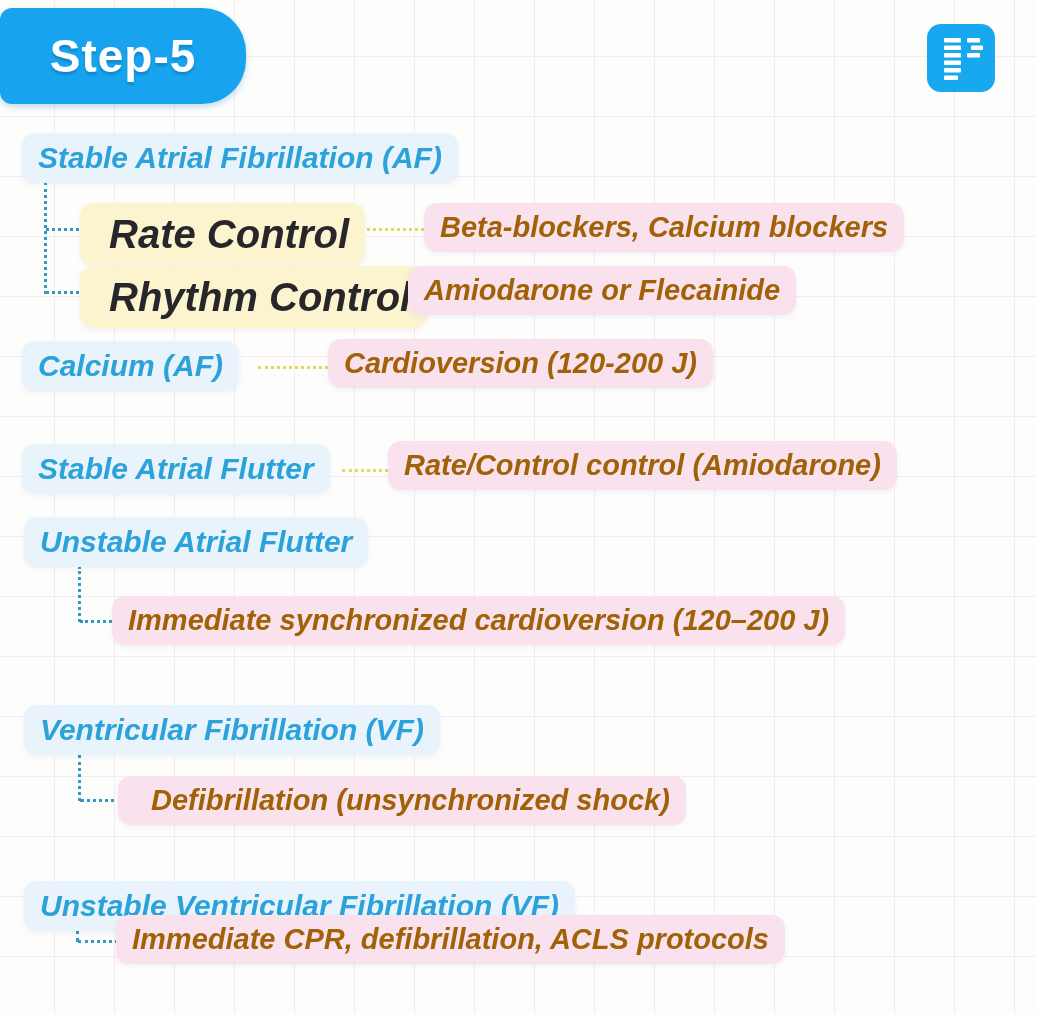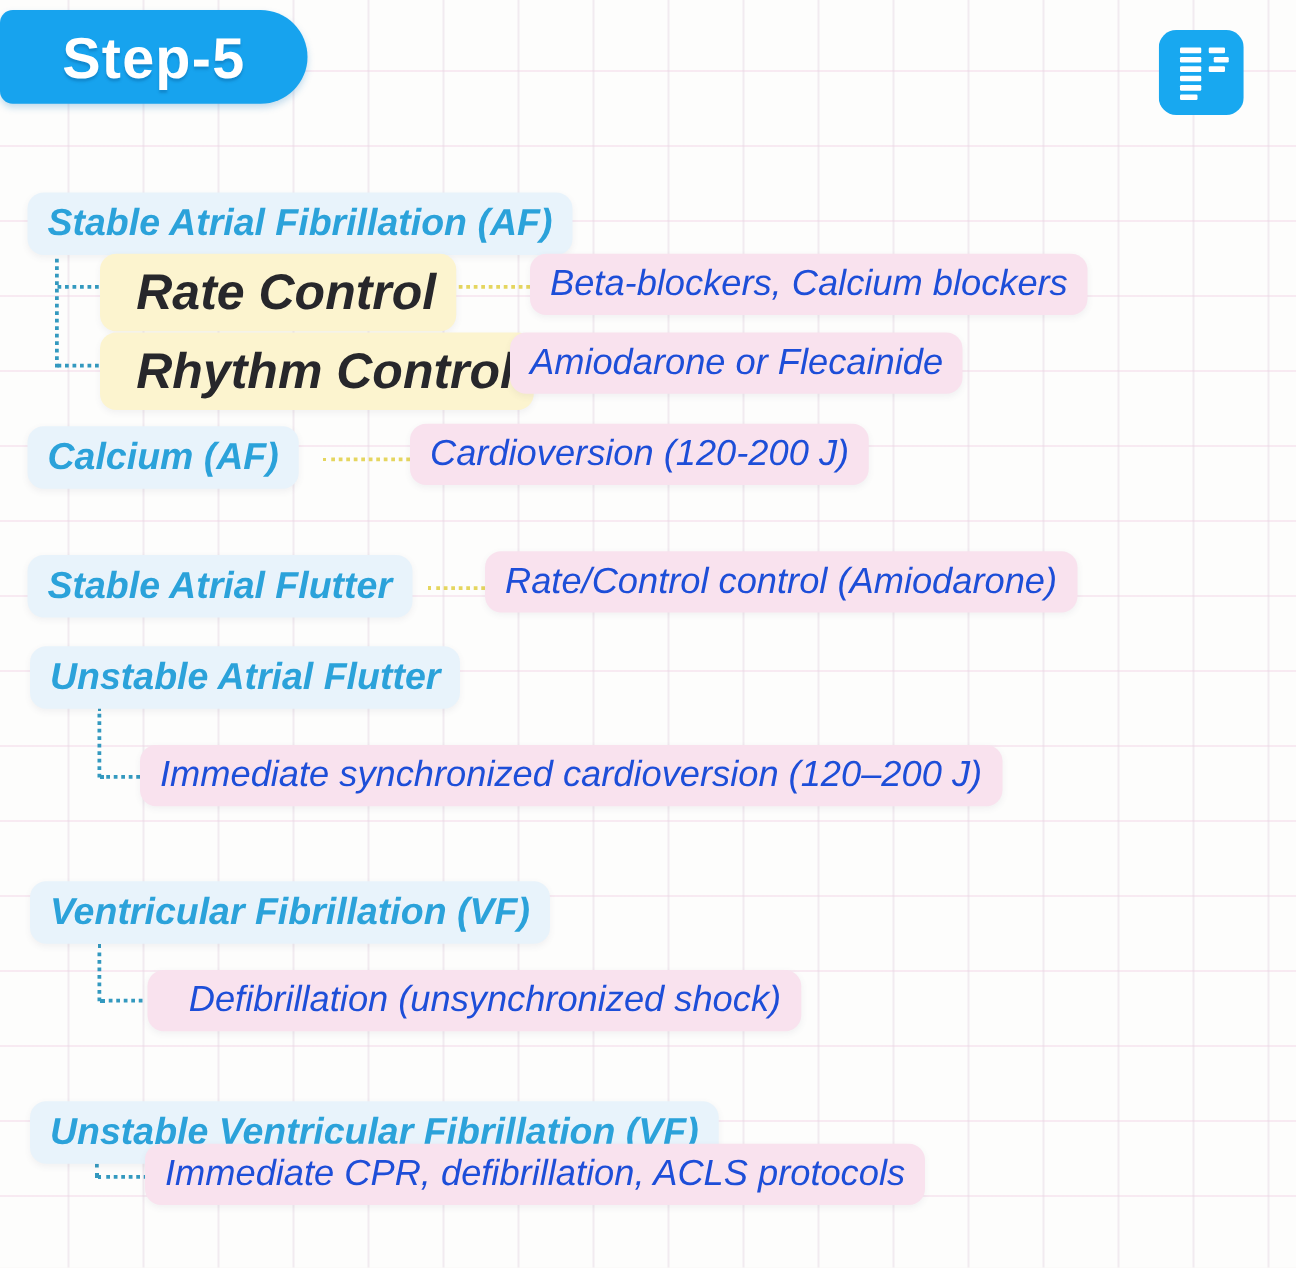--- a/index.html
+++ b/index.html
@@ -36,44 +36,44 @@
     font-weight:bold;
   }
   .yellow-label{
     color:#27272b;
     background:#fcf4cf;
     font-size:40px;
     font-weight:bold;
     padding-left:29px;
   }
   .pink-value{
-    color:#1d4ed8;
+    color:#a16207;
     background:#f9e2ee;
     font-size:29px;
-    font-weight:400;
+    font-weight:700;
   }
   .h-dots-yellow{
     position:absolute;height:0;
     border-top:3px dotted #e5d65f;
     z-index:1;
   }
   .h-dots-blue{
     position:absolute;height:0;
     border-top:3px dotted #3399bf;
     z-index:1;
   }
   .v-dots-blue{
     position:absolute;width:0;
     border-left:3px dotted #3399bf;
     z-index:1;
   }
   .badge{
     position:absolute;
     left:0;top:8px;
-    width:246px;height:75px;
+    width:246px;height:96px;
     background:#17a3ee;
     border-radius:12px 44px 44px 12px;
     display:flex;align-items:center;justify-content:center;
     box-shadow:0 3px 6px rgba(20,120,190,0.25);
     z-index:3;
   }
   .badge span{
     color:#ffffff;
     font-size:46px;
     font-weight:bold;
@@ -104,21 +104,21 @@
       <rect x="17" y="29" width="17" height="4.5" rx="1"></rect>
       <rect x="17" y="36.5" width="17" height="4.5" rx="1"></rect>
       <rect x="17" y="44" width="17" height="4.5" rx="1"></rect>
       <rect x="17" y="51.5" width="14" height="4.5" rx="1"></rect>
       <rect x="40" y="14" width="13" height="4.5" rx="1"></rect>
       <rect x="44" y="21.5" width="12" height="4.5" rx="1"></rect>
       <rect x="40" y="29" width="13" height="4.5" rx="1"></rect>
     </g>
   </svg>
 
-  <div class="box blue-label" style="left:22px;top:133px;margin-top:21px;">Stable Atrial Fibrillation (AF)</div>
+  <div class="box blue-label" style="left:22px;top:133px;">Stable Atrial Fibrillation (AF)</div>
   <div class="v-dots-blue" style="left:44px;top:182px;height:112px;"></div>
   <div class="h-dots-blue" style="left:46px;top:228px;width:33px;"></div>
   <div class="h-dots-blue" style="left:46px;top:291px;width:33px;"></div>
 
   <div class="box yellow-label" style="left:80px;top:203px;">Rate Control</div>
   <div class="h-dots-yellow" style="left:338px;top:228px;width:92px;"></div>
   <div class="box pink-value" style="left:424px;top:203px;">Beta-blockers, Calcium blockers</div>
 
   <div class="box yellow-label" style="left:80px;top:266px;">Rhythm Control</div>
   <div class="h-dots-yellow" style="left:378px;top:291px;width:60px;"></div>

